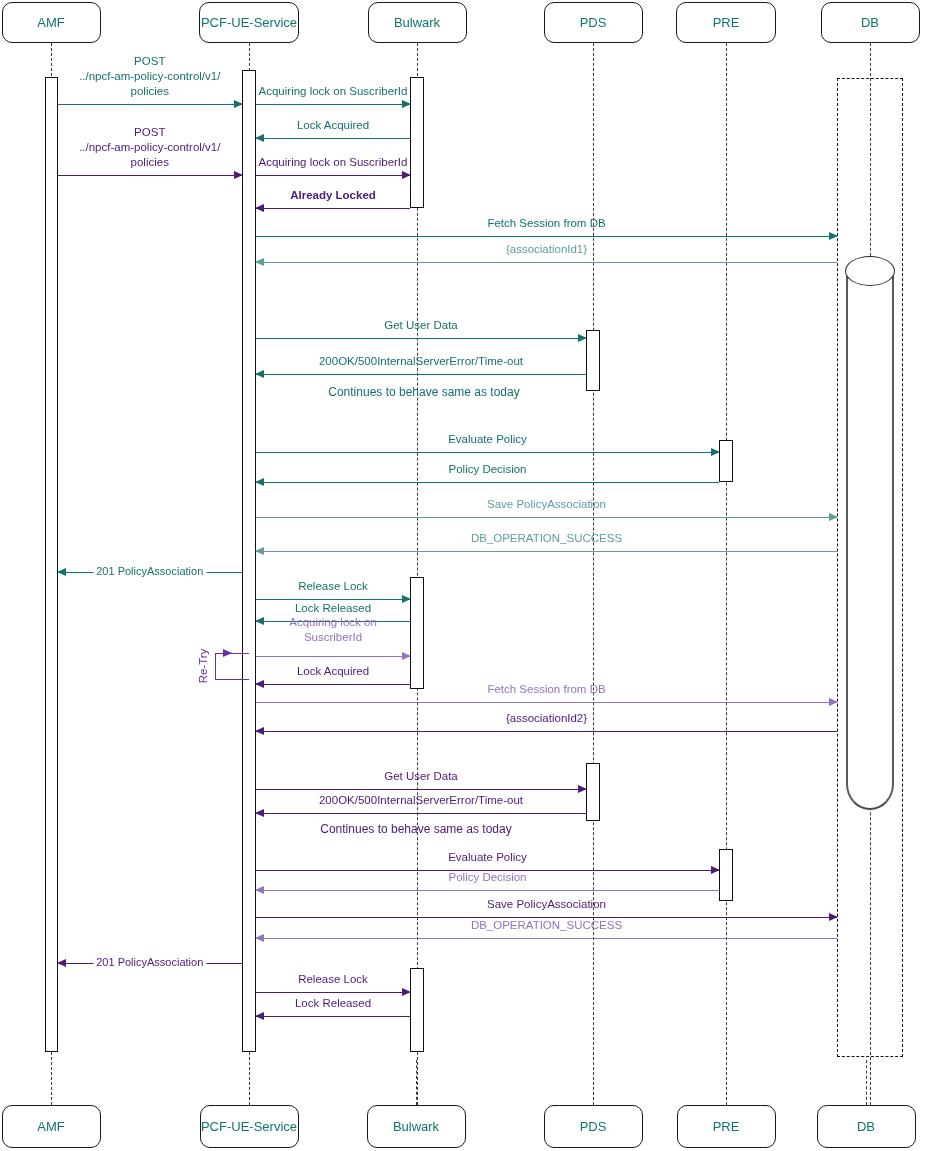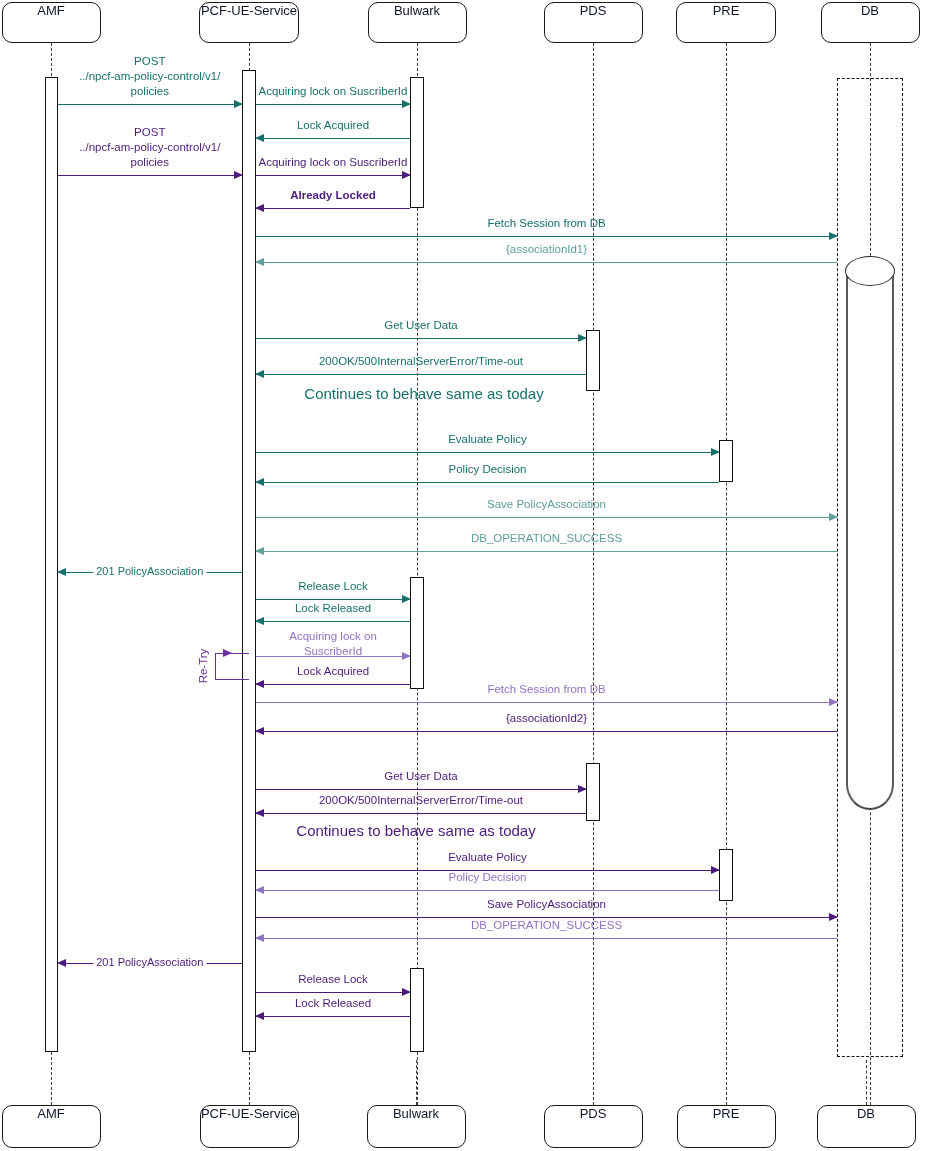--- a/index.html
+++ b/index.html
@@ -1,34 +1,34 @@
 <!DOCTYPE html>
 <html><head>
 <meta charset="utf-8">
 <style>
   html,body{margin:0;padding:0;background:#ffffff;}
   body{font-family:"Liberation Sans","DejaVu Sans",sans-serif;}
   #canvas{position:relative;width:927px;height:1151px;background:#fff;overflow:hidden;}
 
   .lifeline-box{
     position:absolute;border:1.4px solid #1a1a1a;border-radius:10px;background:#fff;
-    display:flex;justify-content:center;
-    font-size:13px;color:#0f172a;box-sizing:border-box;text-align:center;
+    display:flex;align-items:center;justify-content:center;
+    font-size:13px;color:#0f766e;box-sizing:border-box;text-align:center;
   }
   .lifeline-line{position:absolute;width:0;border-left:1.4px dashed #3a3a3a;}
   .activation{position:absolute;background:#fff;border:1.4px solid #111;box-sizing:border-box;}
 
   .msg{position:absolute;height:0;}
   .msg .shaft{position:absolute;left:0;top:0;width:100%;height:0;border-top-width:1.5px;border-top-style:solid;}
   .msg .head{position:absolute;top:-4.5px;width:0;height:0;border-top:4.5px solid transparent;border-bottom:4.5px solid transparent;}
   .msg.right .head{right:-1px;border-left-width:9px;border-left-style:solid;}
   .msg.left  .head{left:-1px;border-right-width:9px;border-right-style:solid;}
 
   .msg-label{position:absolute;font-size:11.5px;white-space:nowrap;text-align:center;}
-  .note-label{position:absolute;font-size:15px;white-space:nowrap;text-align:center;}
+  .note-label{position:absolute;font-size:12px;white-space:nowrap;text-align:center;}
 
   
   .db-region{position:absolute;border:1.5px dashed #111;box-sizing:border-box;background:transparent;}
   .db-cyl-body{position:absolute;border-left:2px solid #5a5a5a;border-right:2px solid #5a5a5a;
                border-bottom:2px solid #4a4a4a;border-bottom-left-radius:50% 26px;border-bottom-right-radius:50% 26px;
                box-sizing:border-box;background:#fff;}
   .db-cyl-top{position:absolute;border:1.6px solid #2a2a2a;border-radius:50%;background:#fff;box-sizing:border-box;}
 
   
   .retry-loop{position:absolute;box-sizing:border-box;border:1.6px solid #6a2f9e;border-right:none;}
@@ -177,21 +177,21 @@
     <div class="msg-label" style="color: rgb(23, 112, 108); line-height: 15px; left: 333px; transform: translateX(-50%); top: 579px;">Release Lock</div>
     <div class="msg left" style="left: 256px; top: 621px; width: 154px;">
       <div class="shaft" style="border-top-color: rgb(23, 112, 108);"></div>
       <div class="head" style="border-right-color: rgb(23, 112, 108);"></div>
     </div>
     <div class="msg-label" style="color: rgb(23, 112, 108); line-height: 15px; left: 333px; transform: translateX(-50%); top: 601px;">Lock Released</div>
     <div class="msg right" style="left: 256px; top: 656px; width: 154px;">
       <div class="shaft" style="border-top-color: rgb(145, 115, 196);"></div>
       <div class="head" style="border-left-color: rgb(145, 115, 196);"></div>
     </div>
-    <div class="msg-label" style="color: rgb(145, 115, 196); line-height: 15px; left: 333px; transform: translateX(-50%); top: 629px;">Acquiring lock on<br>SuscriberId</div>
+    <div class="msg-label" style="color: rgb(145, 115, 196); line-height: 15px; left: 333px; transform: translateX(-50%); top: 615px;">Acquiring lock on<br>SuscriberId</div>
     <div class="msg left" style="left: 256px; top: 684px; width: 154px;">
       <div class="shaft" style="border-top-color: rgb(75, 26, 122);"></div>
       <div class="head" style="border-right-color: rgb(75, 26, 122);"></div>
     </div>
     <div class="msg-label" style="color: rgb(75, 26, 122); line-height: 15px; left: 333px; transform: translateX(-50%); top: 664px;">Lock Acquired</div>
     <div class="msg right" style="left: 256px; top: 702px; width: 581px;">
       <div class="shaft" style="border-top-color: rgb(145, 115, 196);"></div>
       <div class="head" style="border-left-color: rgb(145, 115, 196);"></div>
     </div>
     <div class="msg-label" style="color: rgb(145, 115, 196); line-height: 15px; left: 546.5px; transform: translateX(-50%); top: 682px;">Fetch Session from DB</div>

